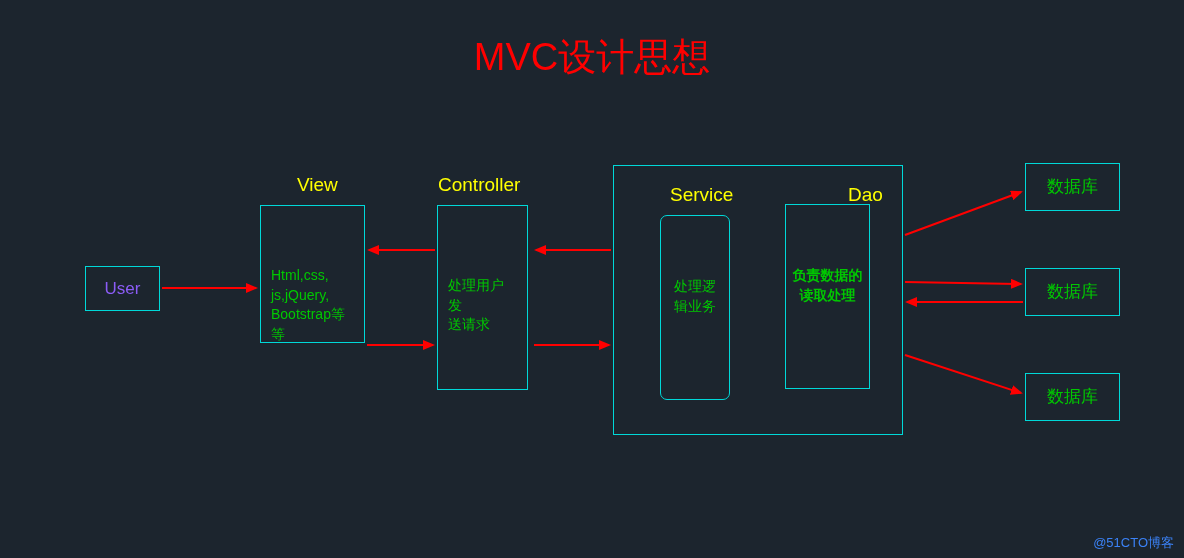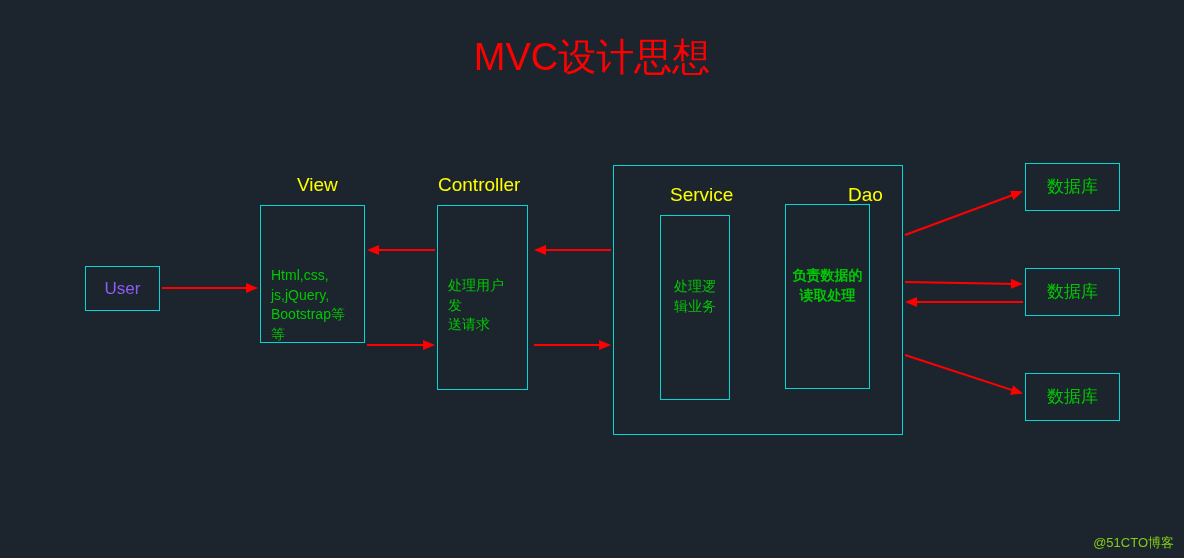--- a/index.html
+++ b/index.html
@@ -44,21 +44,21 @@
     padding: 10px;
   }
   .arrow {
     position: absolute;
     pointer-events: none;
   }
   .watermark {
     position: absolute;
     right: 10px;
     bottom: 6px;
-    color: #84cc16;
+    color: #3b82f6;
     font-size: 13px;
   }
 </style>
 </head>
 <body>
 
 <div class="title">MVC设计思想</div>
 
 <div class="box" style="left:85px; top:266px; width:75px; height:45px; display:flex; align-items:center; justify-content:center;">
   <span class="text-red">User</span>
@@ -74,21 +74,21 @@
 
 <div class="label" style="left:438px; top:174px;">Controller</div>
 <div class="box" style="left:437px; top:205px; width:91px; height:185px;">
   <div class="inner text-green" style="white-space:pre-line; margin-top:60px; font-size:14px;">处理用户发
 送请求</div>
 </div>
 
 <div class="box" style="left:613px; top:165px; width:290px; height:270px;"></div>
 
 <div class="label" style="left:670px; top:184px;">Service</div>
-<div class="box" style="left:660px; top:215px; width:70px; height:185px;">
+<div class="box" style="left:660px; top:215px; width:70px; height:185px;border-radius:7px;">
   <div class="inner text-green" style="white-space:pre-line; margin-top:55px; font-size:14px; text-align:center; padding:6px;">处理逻
 辑业务</div>
 </div>
 
 <div class="label" style="left:808px; top:184px;margin-left:40px;">Dao</div>
 <div class="box" style="left:785px; top:204px; width:85px; height:185px;font-weight:bold;">
   <div class="inner text-green" style="white-space:pre-line; margin-top:55px; font-size:14px; text-align:center; padding:6px;">负责数据的
 读取处理</div>
 </div>
 

